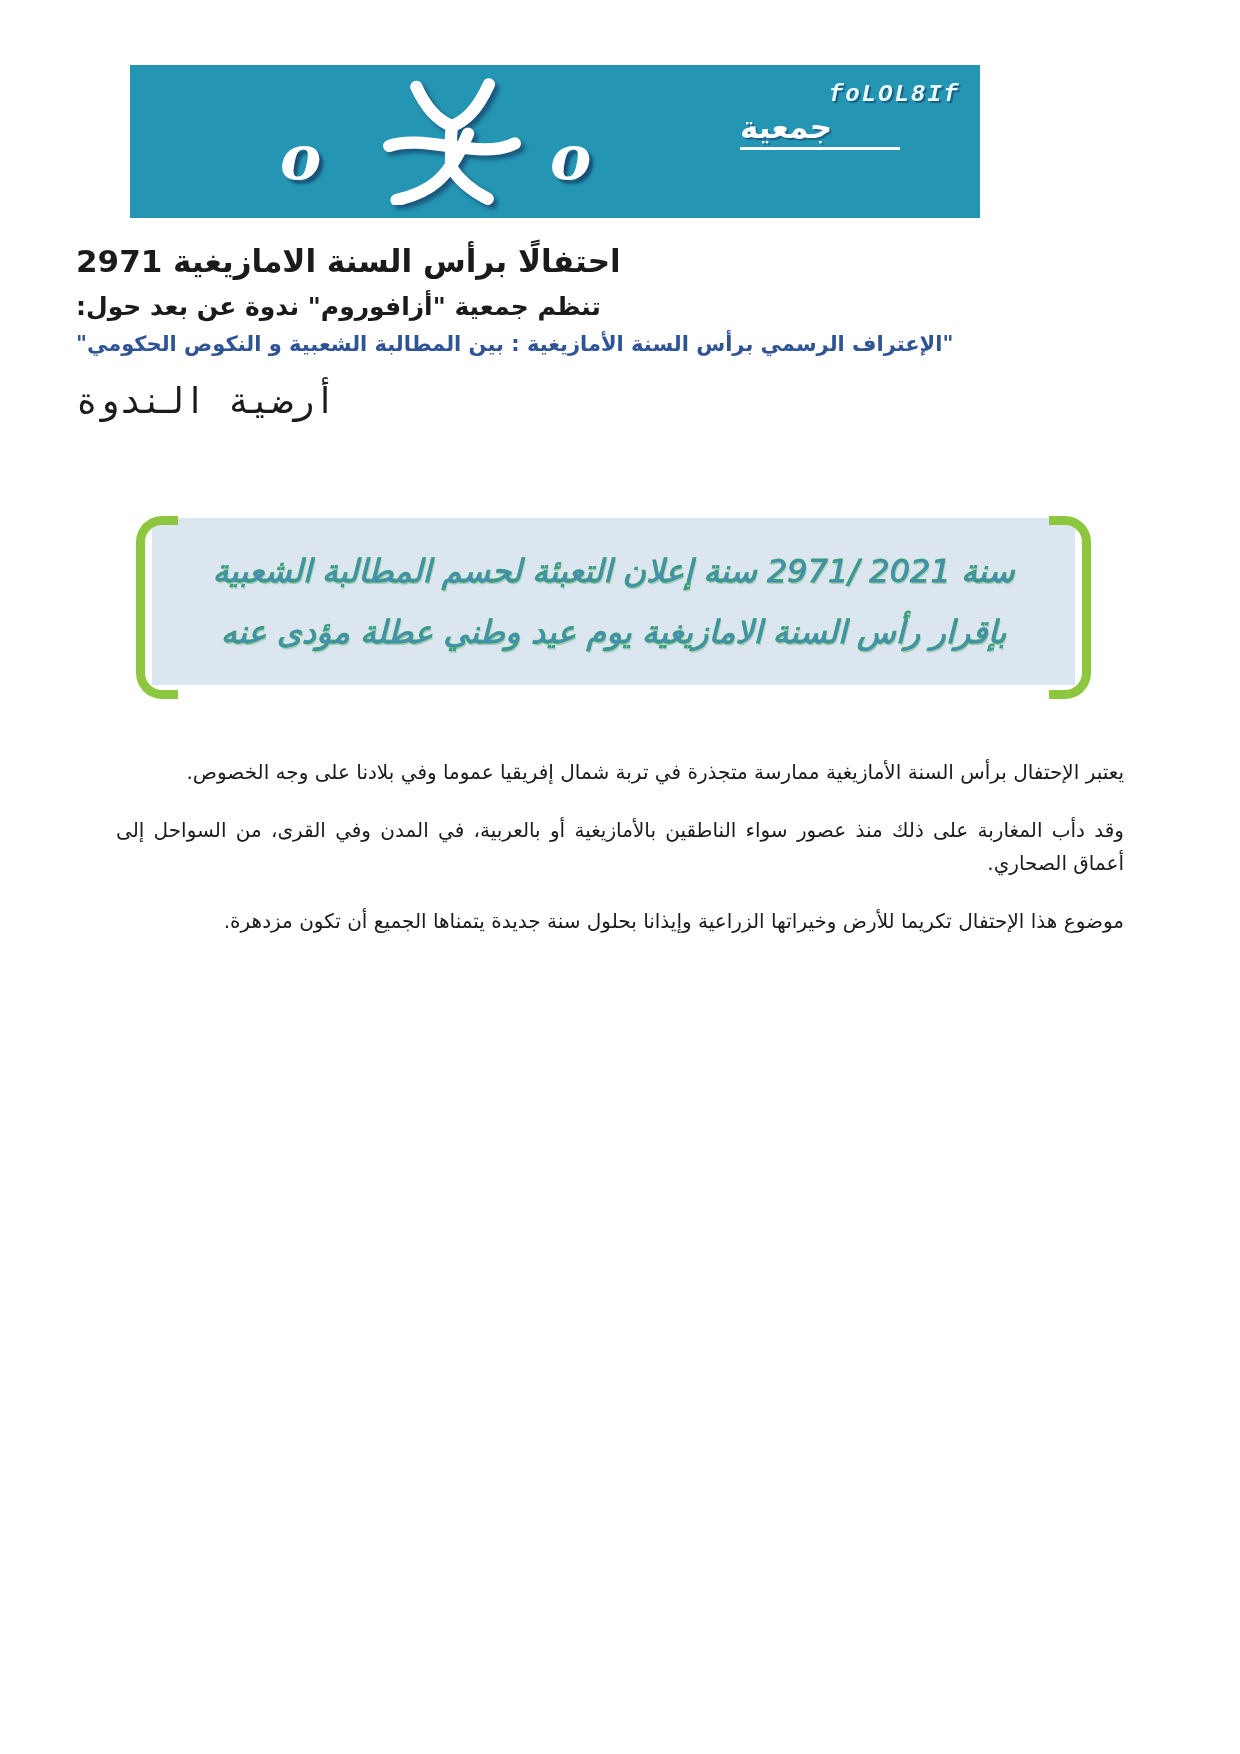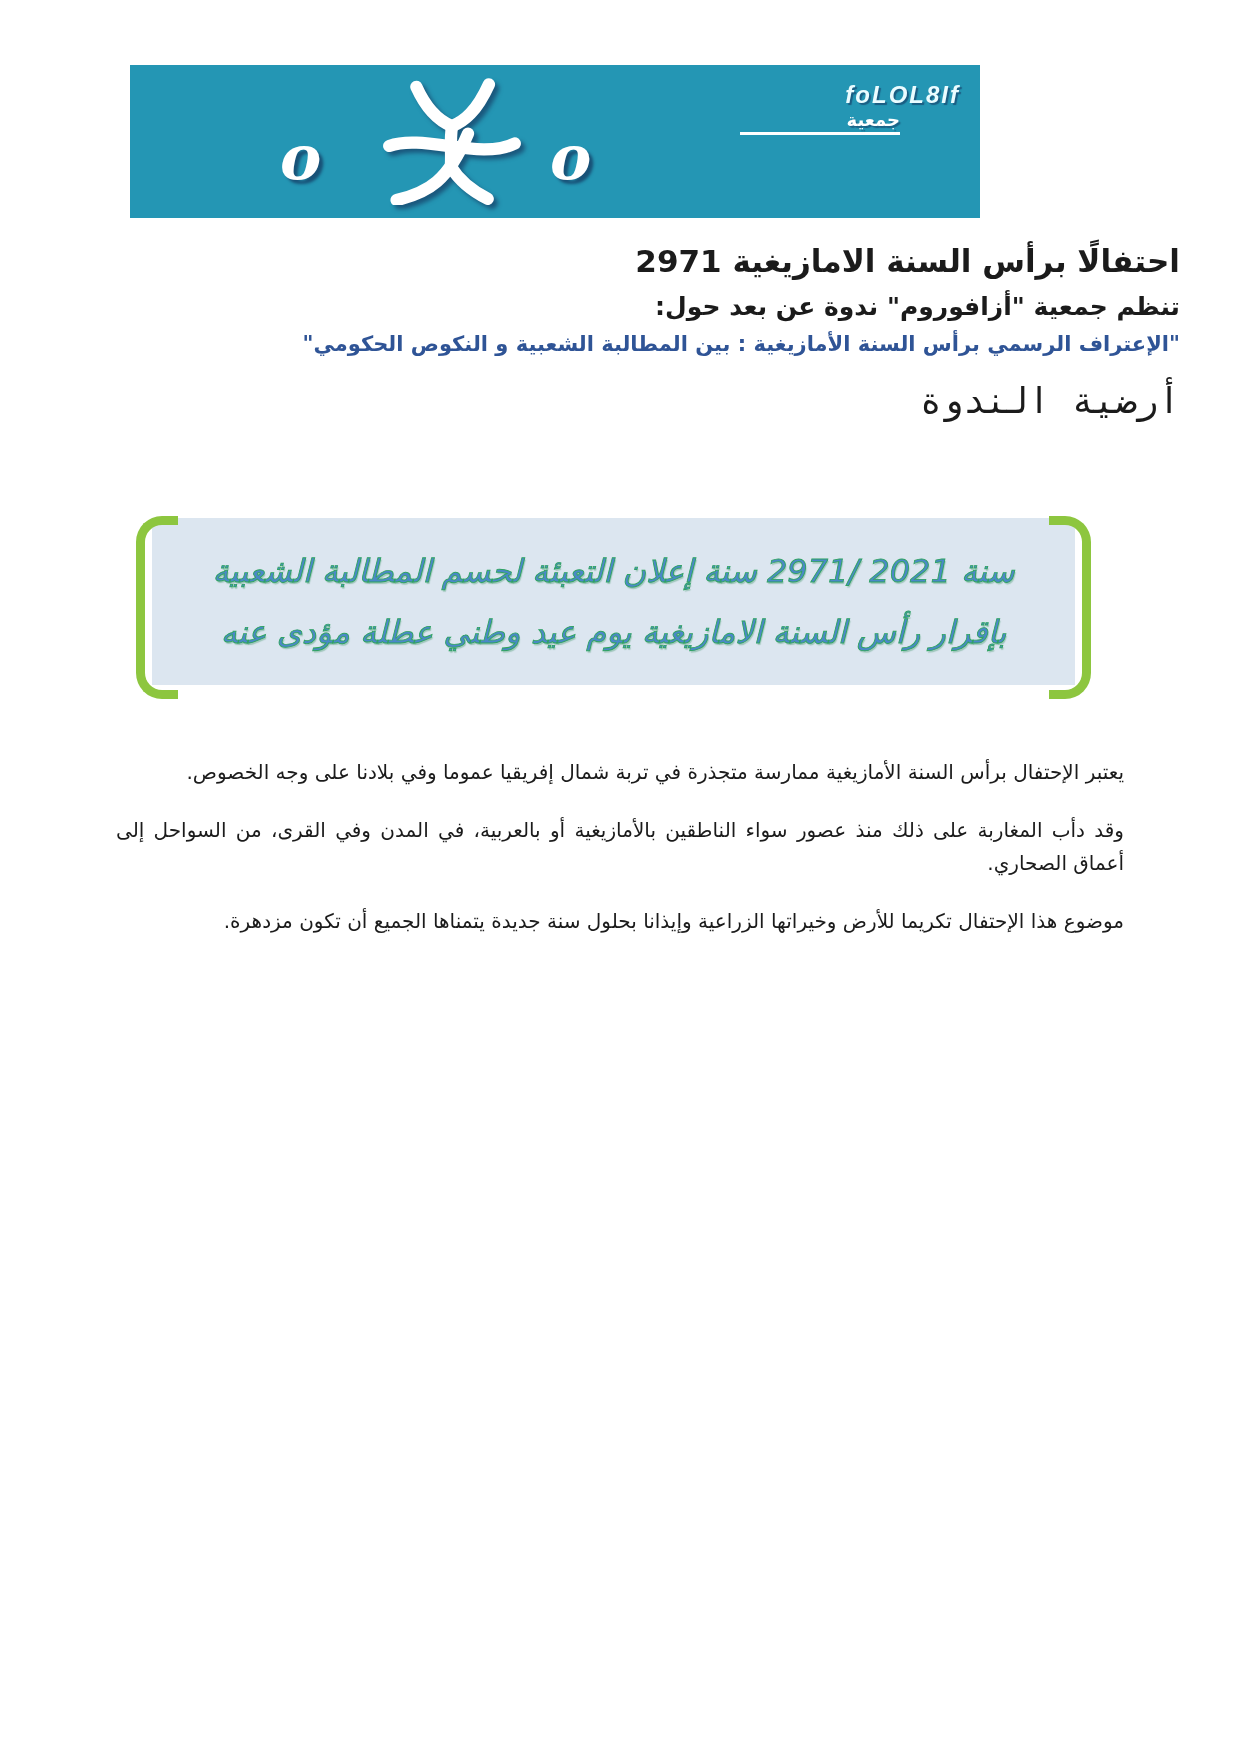--- a/index.html
+++ b/index.html
@@ -28,32 +28,32 @@
   .logo-o.o2{left:420px;top:62px;}
   .yaz{position:absolute;left:242px;top:12px;filter:drop-shadow(4px 4px 2px rgba(15,25,70,.5));}
   .forum{
     position:absolute;left:488px;top:28px;
     font-family:"DejaVu Serif",serif;font-style:italic;font-weight:bold;
     font-size:82px;line-height:1;color:var(--wordmark);
     text-shadow:4px 4px 1px #1b2a6b;letter-spacing:-2px;
   }
   .tifinagh{
     position:absolute;left:540px;top:16px;width:290px;text-align:right;
-    font-family:Liberation Sans, sans-serif;font-style:italic;font-weight:bold;
+    font-family:Liberation Mono, monospace;font-style:italic;font-weight:bold;
     font-size:24px;color:#eafcff;letter-spacing:2px;
     text-shadow:2px 2px 1px rgba(15,25,70,.45);
   }
   .jamiya{
-    position:absolute;left:610px;top:44px;width:160px;text-align:right;
-    font-size:18px;font-weight:bold;color:#ffffff;direction:rtl;
+    position:absolute;left:610px;top:44px;width:160px;text-align:left;
+    font-size:31px;font-weight:bold;color:#ffffff;direction:rtl;
     text-shadow:2px 2px 1px rgba(15,25,70,.4);
     border-bottom:3px solid #ffffff;padding-bottom:2px;
   }
   
-  .h-block{position:absolute;left:68px;right:60px;text-align:right;}
+  .h-block{position:absolute;left:76px;right:60px;text-align:left;}
   .h1{top:243px;font-size:31px;font-weight:bold;}
   .h2{top:292px;font-size:25px;font-weight:bold;}
   .h3{top:332px;font-size:21px;font-weight:bold;color:var(--topic);}
   .section-title{top:380px;font-size:36px;font-weight:normal;font-family:Liberation Mono, monospace;}
   
   .quote-wrap{position:absolute;left:152px;right:165px;top:518px;height:167px;}
   .quote-box{
     position:absolute;inset:0;background:var(--quote-bg);
     display:flex;align-items:center;justify-content:center;padding:14px 46px;
   }

